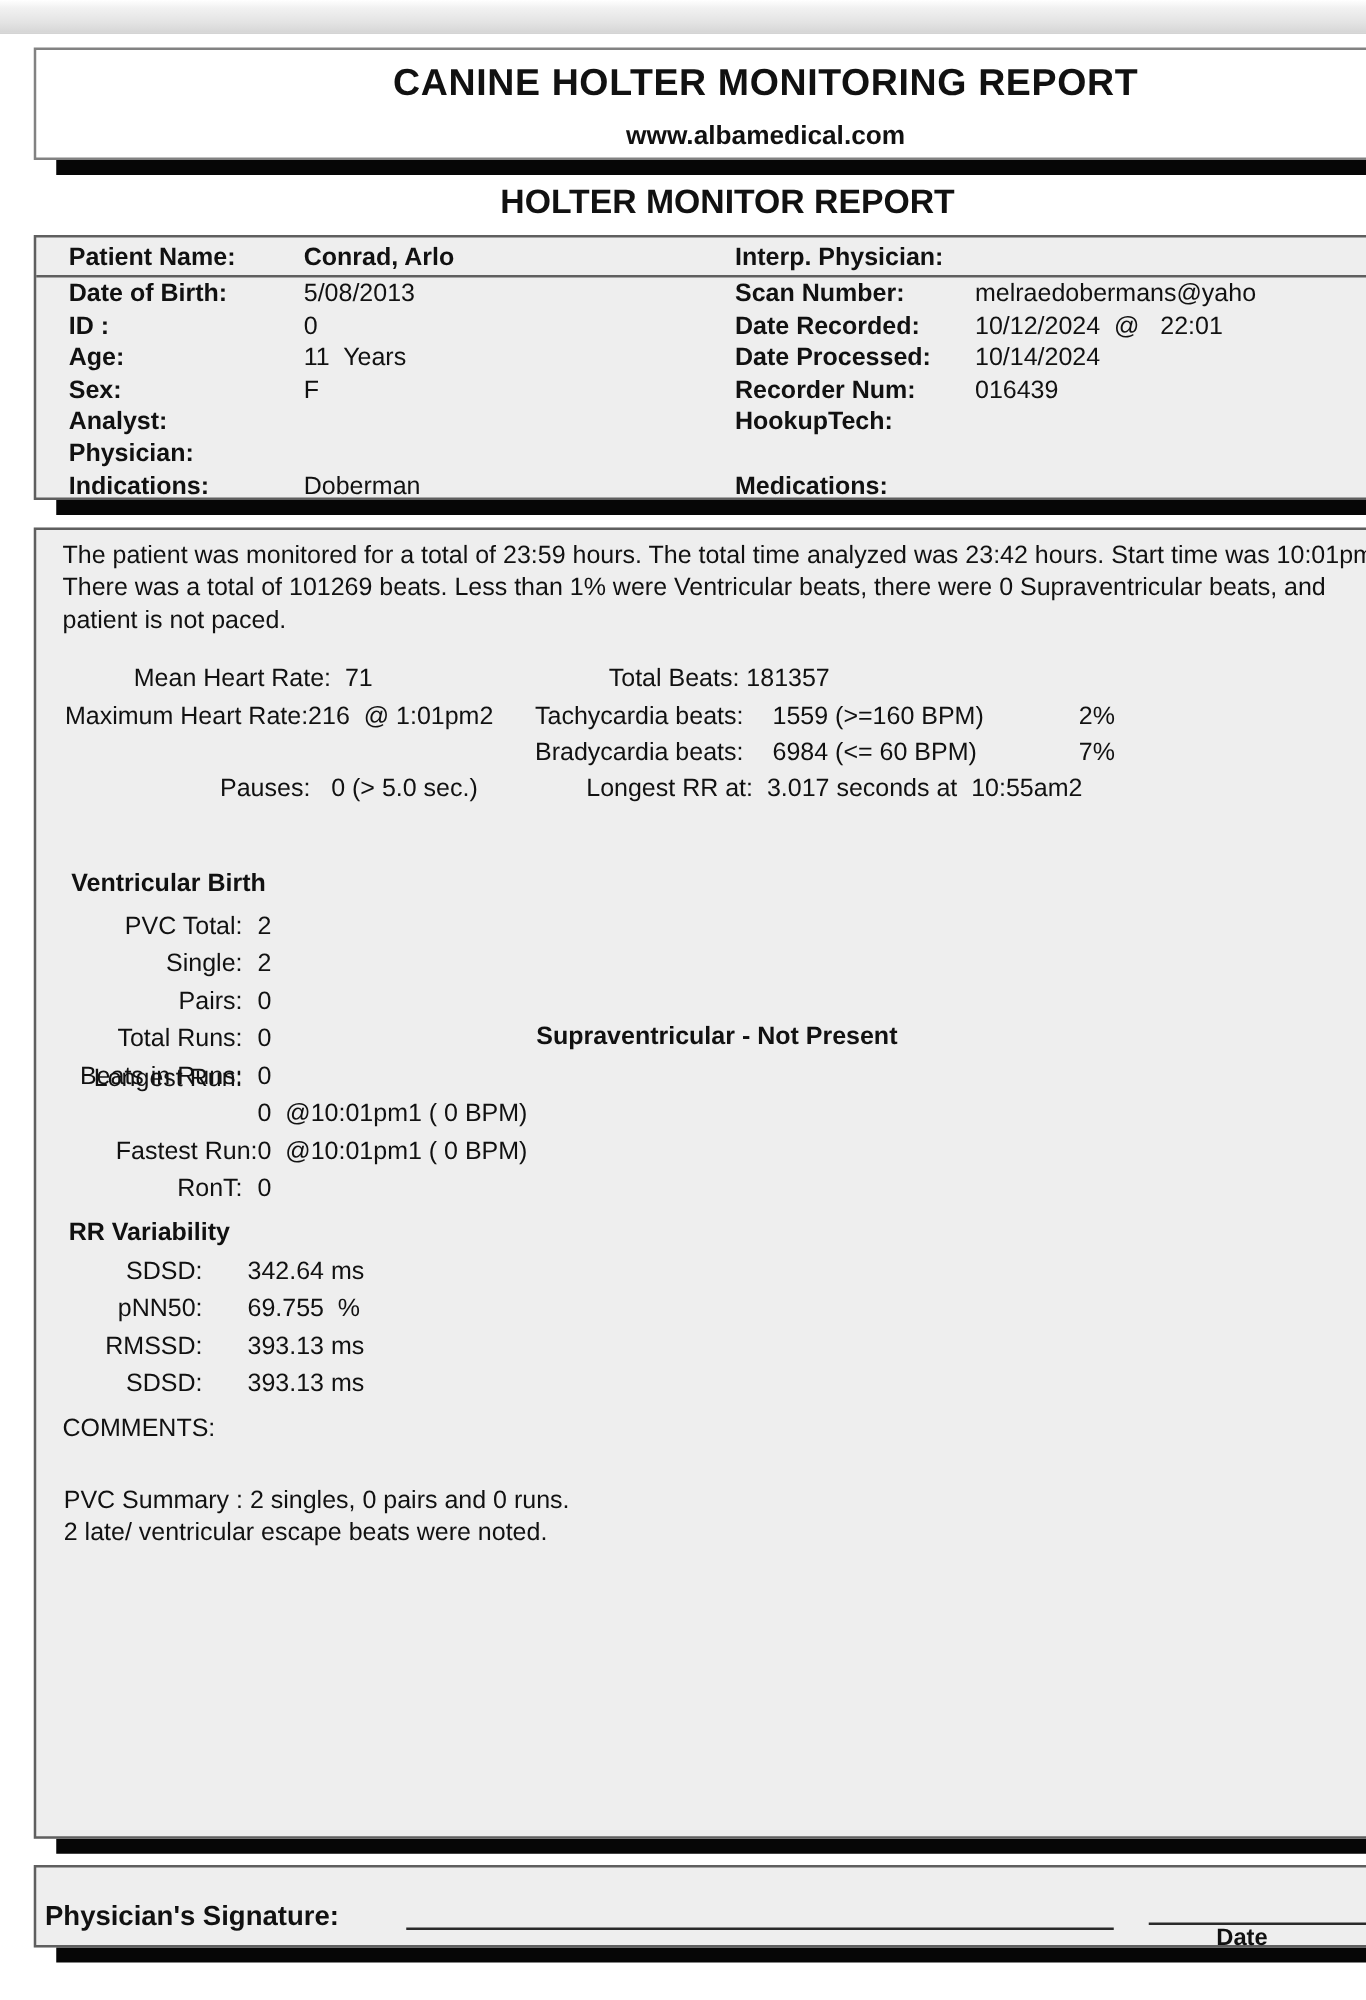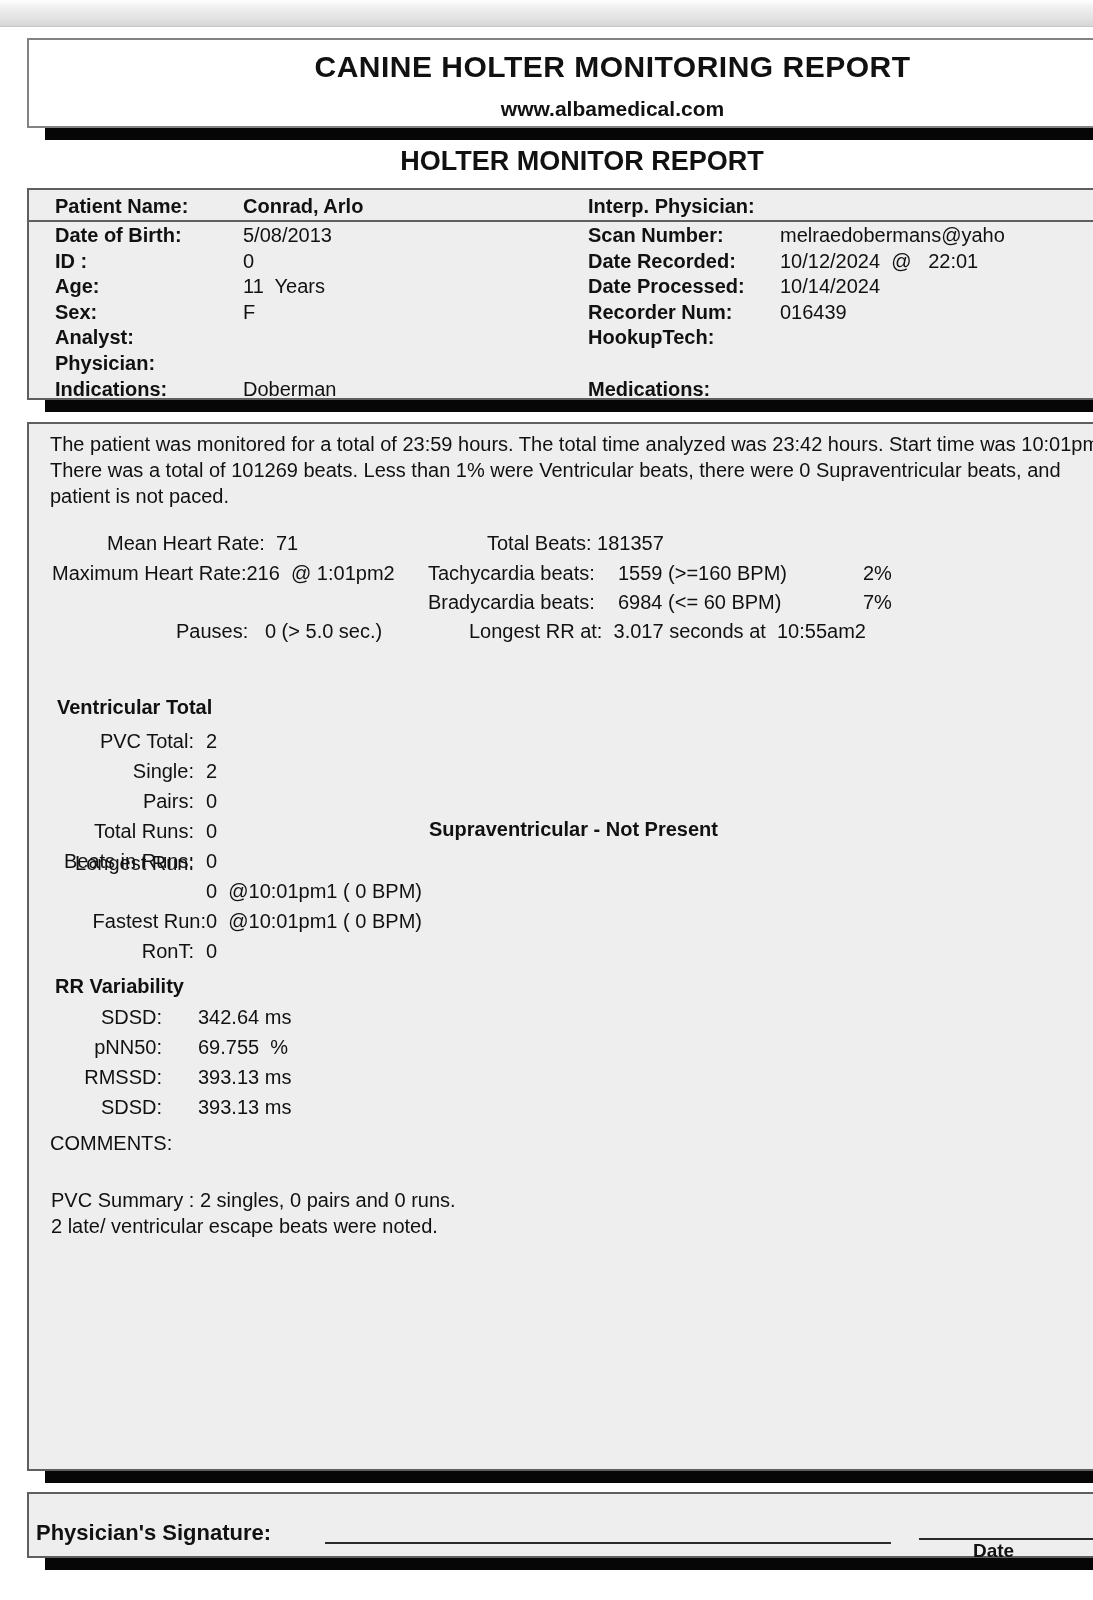--- a/index.html
+++ b/index.html
@@ -162,21 +162,21 @@
     <span class="abs" style="top:138px; left:589px;">1559 (&gt;=160 BPM)</span>
     <span class="abs" style="top:138px; left:834px;">2%</span>
 
     <span class="abs" style="top:167px; left:399px;">Bradycardia beats:</span>
     <span class="abs" style="top:167px; left:589px;">6984 (&lt;= 60 BPM)</span>
     <span class="abs" style="top:167px; left:834px;">7%</span>
 
     <span class="abs" style="top:196px; left:147px;">Pauses:   0 (&gt; 5.0 sec.)</span>
     <span class="abs" style="top:196px; left:440px;">Longest RR at:  3.017 seconds at  10:55am2</span>
 
-    <span class="abs b" style="top:272px; left:28px;">Ventricular Total</span>
+    <span class="abs b" style="top:272px; left:28px;">Ventricular Birth</span>
 
     <span class="ve-lbl" style="top:306px;">PVC Total:</span>
     <span class="ve-val" style="top:306px;">2</span>
     <span class="ve-lbl" style="top:336px;">Single:</span>
     <span class="ve-val" style="top:336px;">2</span>
     <span class="ve-lbl" style="top:366px;">Pairs:</span>
     <span class="ve-val" style="top:366px;">0</span>
     <span class="ve-lbl" style="top:396px;">Total Runs:</span>
     <span class="ve-val" style="top:396px;">0</span>
     <span class="abs b" style="top:394px; left:400px;">Supraventricular - Not Present</span>

